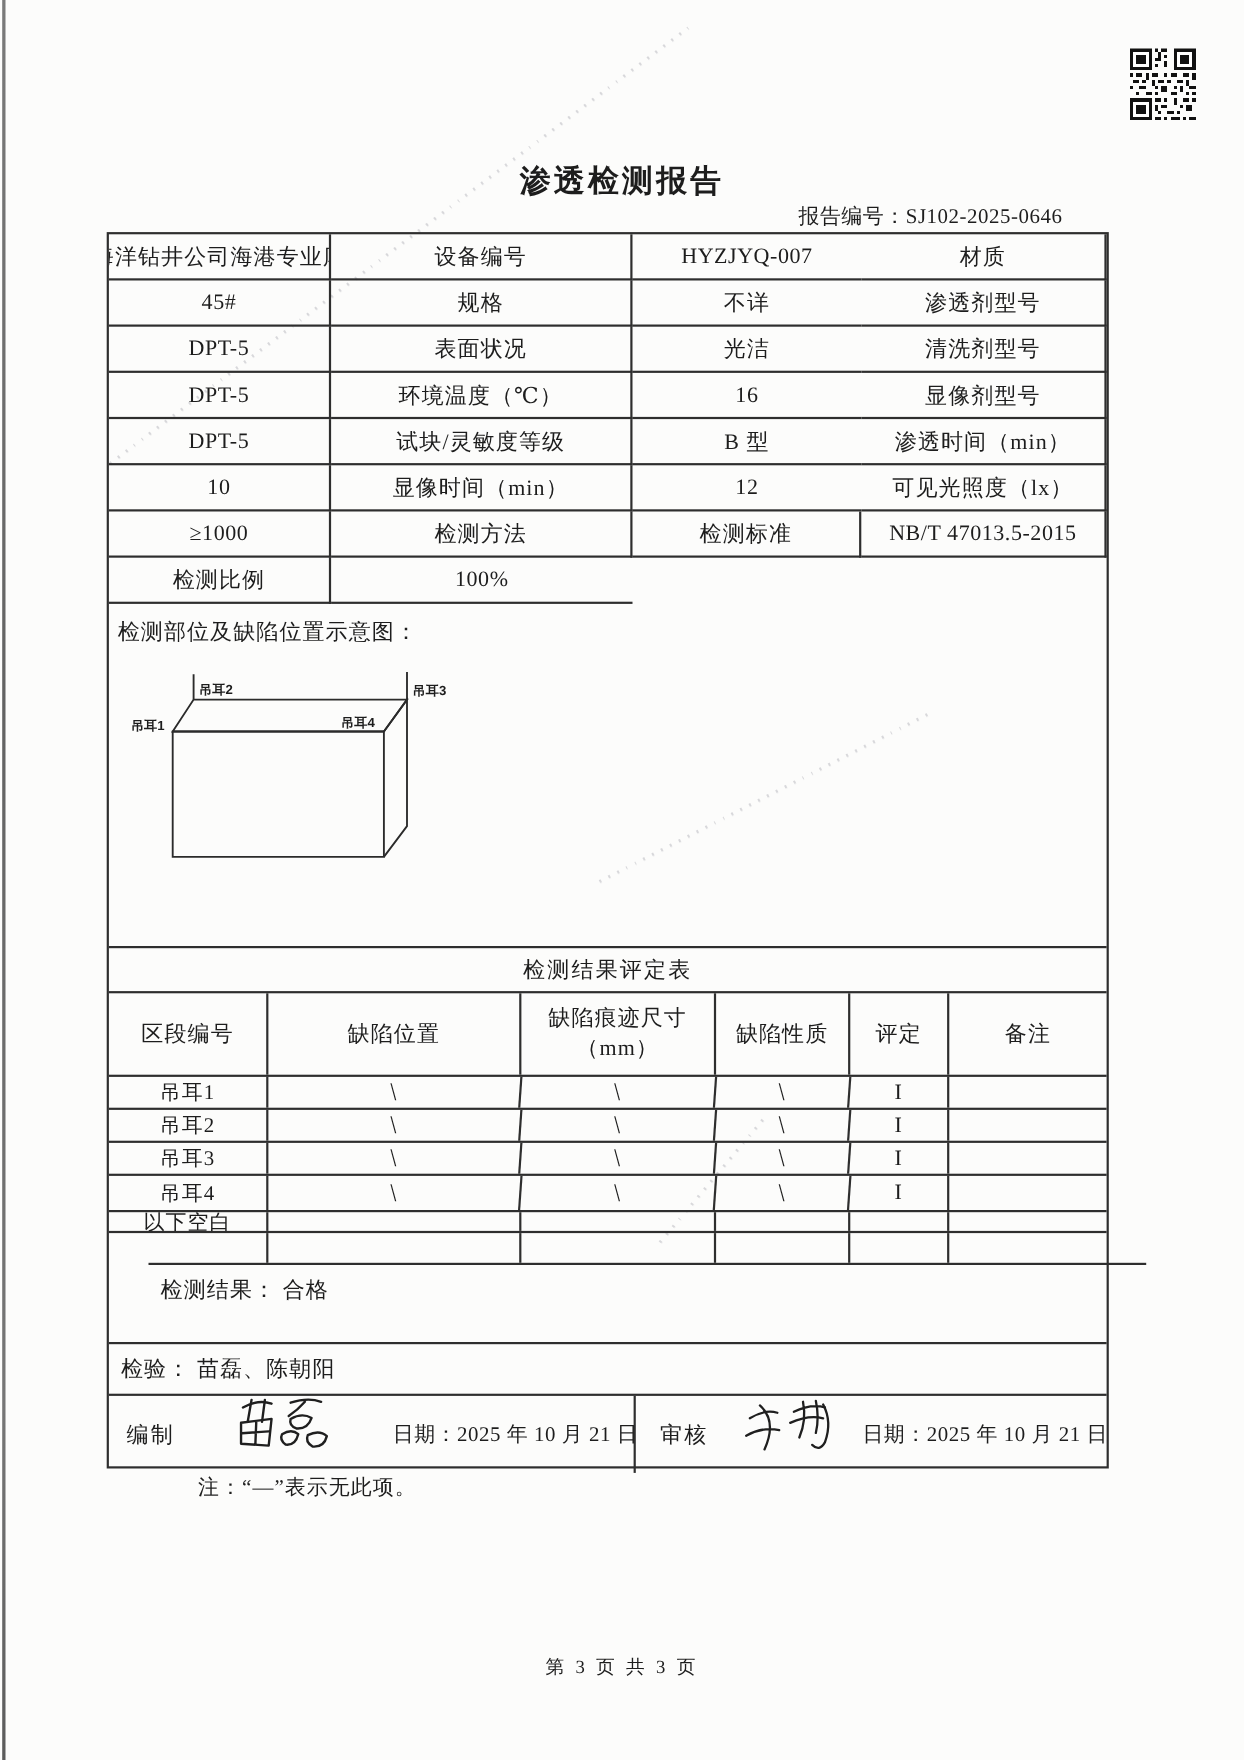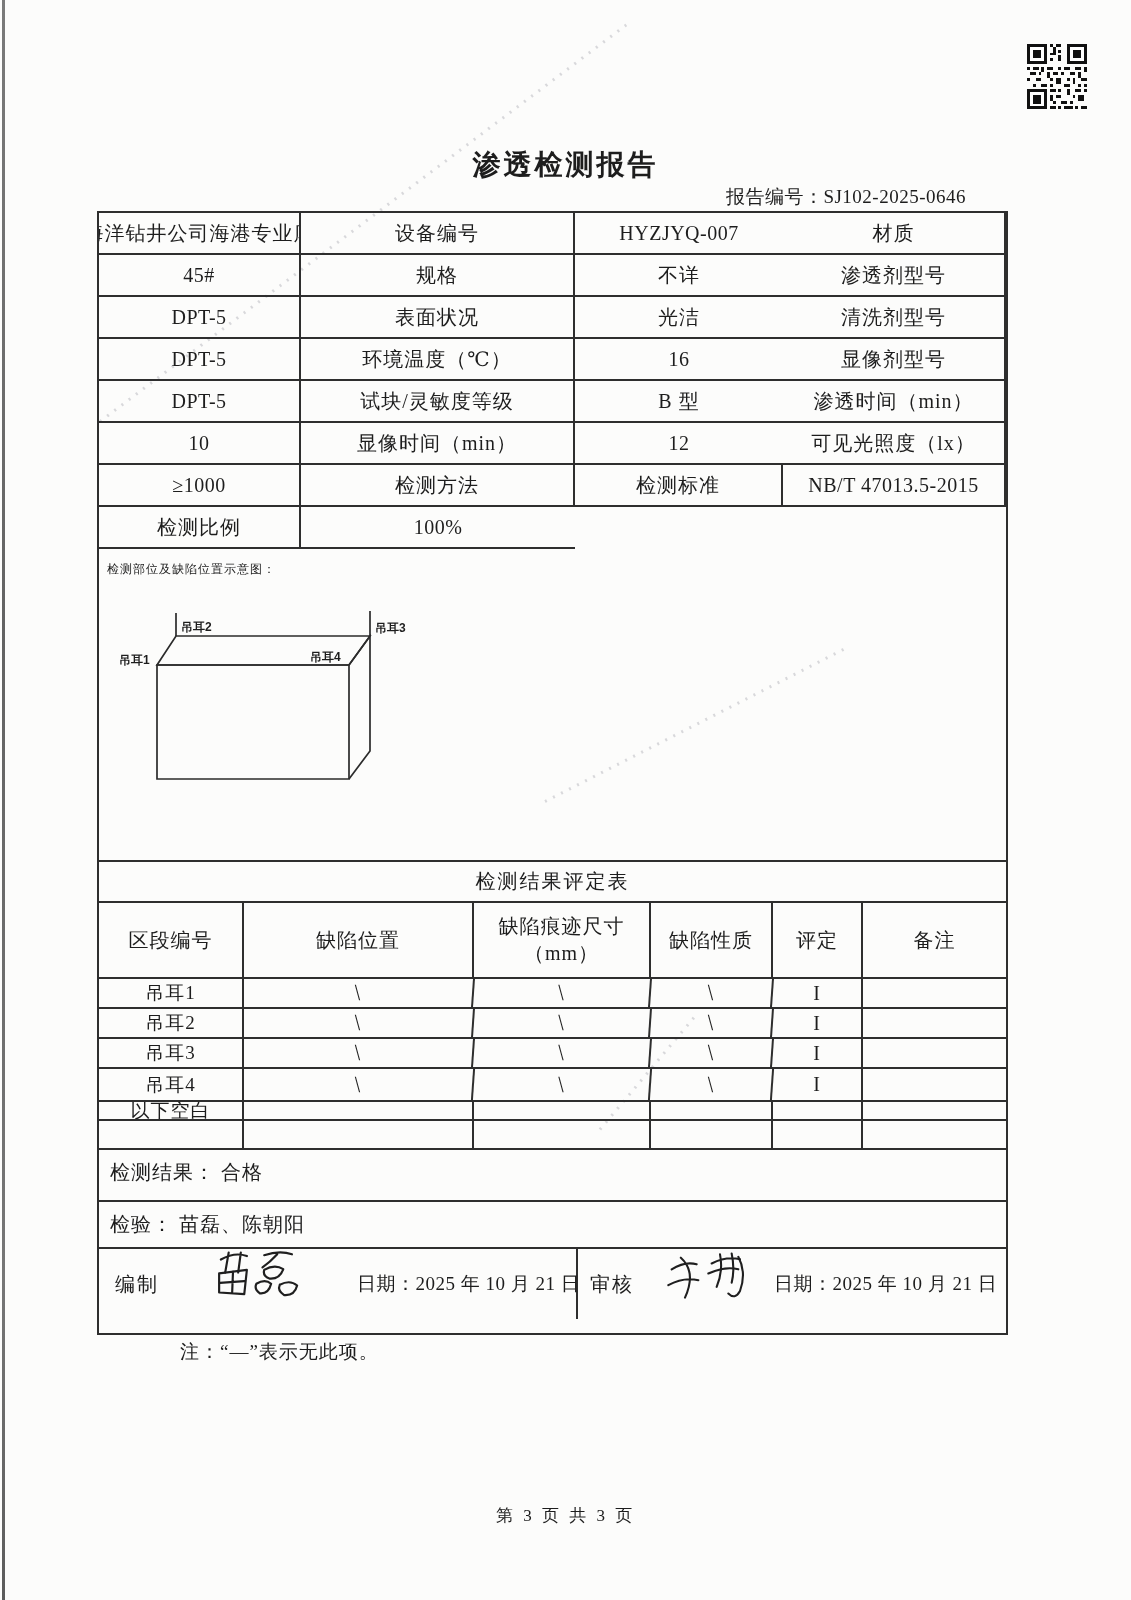--- a/index.html
+++ b/index.html
@@ -61,21 +61,21 @@
     display:flex;align-items:center;justify-content:center;
     font-size:20px;letter-spacing:1px;
     overflow:hidden;white-space:nowrap;
   }
   .cell.last-col{border-right:none;}
   .cell.mono{letter-spacing:.5px;}
 
   
   .schematic{position:relative;width:100%;height:311px;}
   .schematic-label{
-    position:absolute;left:8px;top:12px;font-size:12px;letter-spacing:1px;
+    position:absolute;left:8px;top:12px;font-size:20px;letter-spacing:1px;
   }
   .diagram-svg{position:absolute;left:14px;top:52px;width:330px;height:240px;}
   .diagram-svg path, .diagram-svg line{stroke:#2b2b2b;stroke-width:1.7;fill:none;}
   .diagram-svg text{font-size:12px;font-weight:bold;fill:#1d1d1d;font-family:"Liberation Sans","DejaVu Sans",sans-serif;}
 
   
   .res-title{
     width:100%;height:43px;border-top:2px solid #2e2e2e;border-bottom:2px solid #2e2e2e;
     display:flex;align-items:center;justify-content:center;
     font-size:20px;letter-spacing:2px;
@@ -103,41 +103,41 @@
   }
   .rcell.last-col{border-right:none;}
   .rcell.slash{font-size:23px;font-weight:normal;transform:skewX(-4deg);}
   .rcell.grade{font-size:20px;}
 
   .band{
     width:100%;display:flex;align-items:center;
     border-top:2px solid #2e2e2e;
     font-size:20px;letter-spacing:1px;padding-left:11px;
   }
-  .band.result{height:52px;align-items:flex-start;padding-top:9px;}
+  .band.result{height:72px;align-items:flex-start;padding-top:9px;margin-left:36px;}
   .band.inspector{height:47px;}
   .band span{margin-right:6px;}
 
   
   .sign-row{
     width:100%;height:72px;border-top:2px solid #2e2e2e;
     display:grid;grid-template-columns:479px 1fr;
   }
   .sign-cell{
     display:flex;align-items:center;overflow:visible;
   }
   .sign-cell.left{border-right:2px solid #2e2e2e;}
   .sign-label{font-size:20px;letter-spacing:2px;margin-left:16px;flex:0 0 auto;}
   .sig{flex:0 0 auto;transform:translateY(-6px);}
   .sig svg{overflow:visible;}
   .sig path{stroke:#1f1f1f;stroke-width:2.5;fill:none;stroke-linecap:round;stroke-linejoin:round;}
   .date{font-size:19px;letter-spacing:.5px;white-space:nowrap;}
   .sign-cell.left .sig{margin-left:48px;}
   .sign-cell.left .date{margin-left:46px;}
-  .sign-cell.right .sign-label{margin-left:12px;}
+  .sign-cell.right .sign-label{margin-left:22px;}
   .sign-cell.right .sig{margin-left:26px;}
   .sign-cell.right .date{margin-left:14px;}
 
   .note{
     position:absolute;left:180px;top:1339px;font-size:19px;letter-spacing:1px;
   }
   .footer{
     position:absolute;left:0;right:0;top:1504px;text-align:center;
     font-size:17px;letter-spacing:3px;
   }

